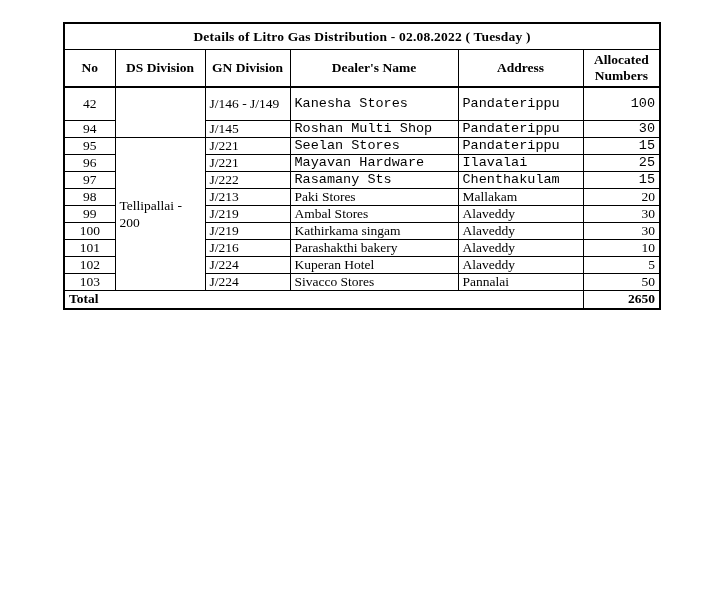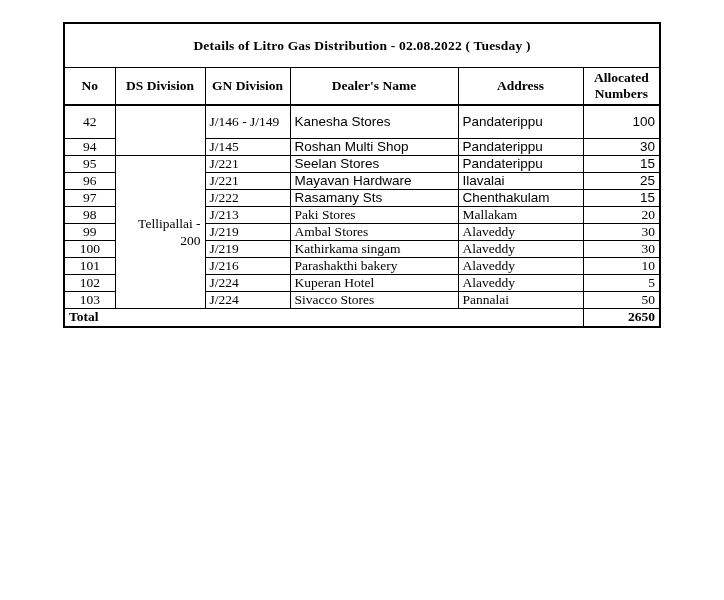--- a/index.html
+++ b/index.html
@@ -25,38 +25,38 @@
     border: 1px solid #000000;
     padding: 0 4px;
     font-size: 13.5px;
     overflow: hidden;
     vertical-align: middle;
   }
   tr.r-title td {
     font-weight: bold;
     text-align: center;
     height: 17px;
-    padding: 13px 0;
+    padding: 4px 0;
     letter-spacing: 0.2px;
   }
   tr.r-head th {
     font-weight: bold;
     text-align: center;
     height: 36px;
     line-height: 16px;
     border-bottom: 2px solid #000000;
   }
   .c-no    { text-align: center; }
-  .c-ds    { text-align: right; line-height: 17px; }
+  .c-ds    { text-align: left; line-height: 17px; }
   .c-gn    { text-align: left; }
   .c-dealer{ text-align: left; }
   .c-addr  { text-align: left; margin-left: 32px; }
   .c-alloc { text-align: right; }
   .sans {
-    font-family: Liberation Sans, sans-serif;
+    font-family: Liberation Mono, monospace;
     font-size: 13.5px;
   }
   tr.r93 { height: 33px; }
   tr.data { height: 17px; }
   .vtop    { vertical-align: top; padding-top: 1px; }
   .vbottom { vertical-align: bottom; padding-bottom: 2px; }
   tr.r-total td {
     font-weight: bold;
     height: 17px;
   }

